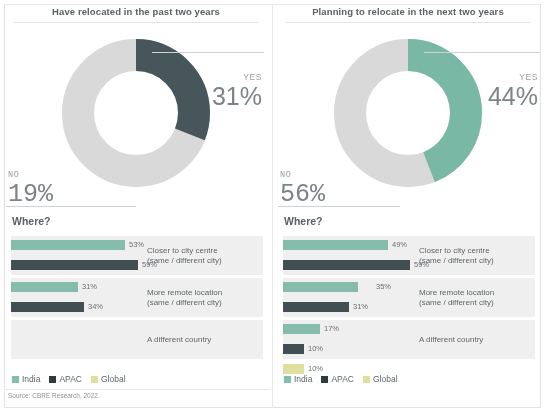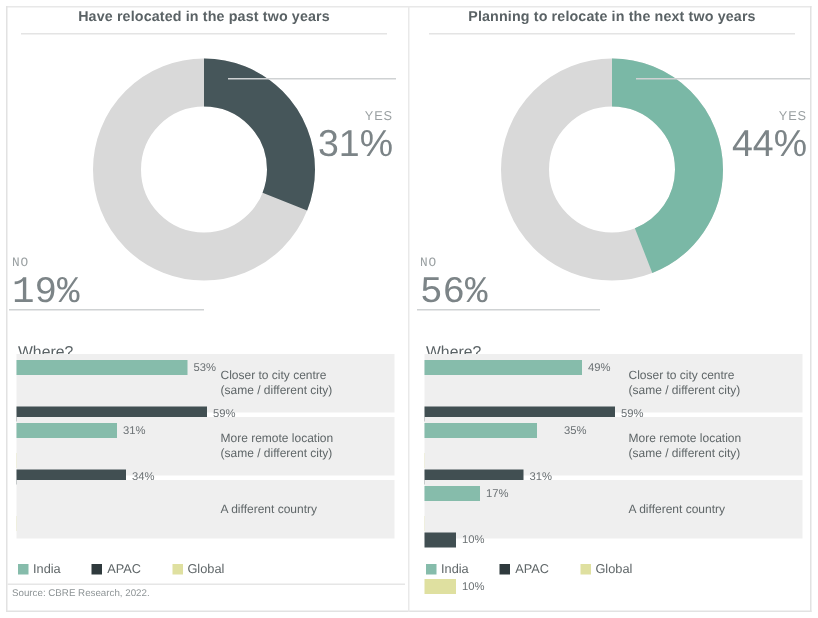--- a/index.html
+++ b/index.html
@@ -46,46 +46,46 @@
     font-size:8.5px;letter-spacing:0.6px;color:#9aa0a2;line-height:11px;
   }
   .lbl .big{
     font-size:25px;color:#7c8487;line-height:27px;font-weight:normal;
   }
   .lbl.yes{right:10px;top:48px;text-align:right;}
   .lbl.no{left:8px;top:146px;text-align:left;font-family:Liberation Mono, monospace;}
   .leader{position:absolute;height:1px;background:#cfd2d3;}
 
   .where-title{
-    position:absolute;left:12px;top:229px;
-    font-size:10.5px;font-weight:normal;color:#5a6265;
+    position:absolute;left:12px;top:215px;
+    font-size:10.5px;font-weight:bold;color:#5a6265;
   }
 
   .groups{position:absolute;left:11px;top:236px;width:252px;}
   .group{
     position:relative;
     background:#efefef;
     height:39px;
     margin-bottom:3px;
   }
   .bars{position:absolute;left:0;top:4px;width:140px;}
-  .barrow{position:relative;height:14px;margin-bottom:17px;}
+  .barrow{position:relative;height:14px;margin-bottom:6px;}
   .bar{position:absolute;left:0;top:0;height:10px;}
   .barval{
     position:absolute;top:0px;
     font-size:7.5px;color:#6b7174;line-height:10px;
     white-space:nowrap;
   }
   .grouplabel{
     position:absolute;right:6px;top:50%;transform:translateY(-50%);
     width:110px;text-align:left;
     font-size:8px;color:#5f6668;line-height:10.5px;
   }
 
-  .legend{position:absolute;left:12px;top:374px;display:flex;align-items:flex-end;gap:21px;}
+  .legend{position:absolute;left:12px;top:374px;display:flex;align-items:flex-end;gap:9px;}
   .legend-item{display:flex;align-items:center;gap:3px;}
   .swatch{width:7px;height:7px;display:inline-block;}
   .legend-text{font-size:8.5px;color:#5f6668;}
 
   .source{
     position:absolute;left:8px;top:392px;
     font-size:6.5px;color:#8e9496;
   }
   .source-rule{position:absolute;left:5px;top:389px;width:265px;height:1px;background:#e6e6e6;}
 </style>

